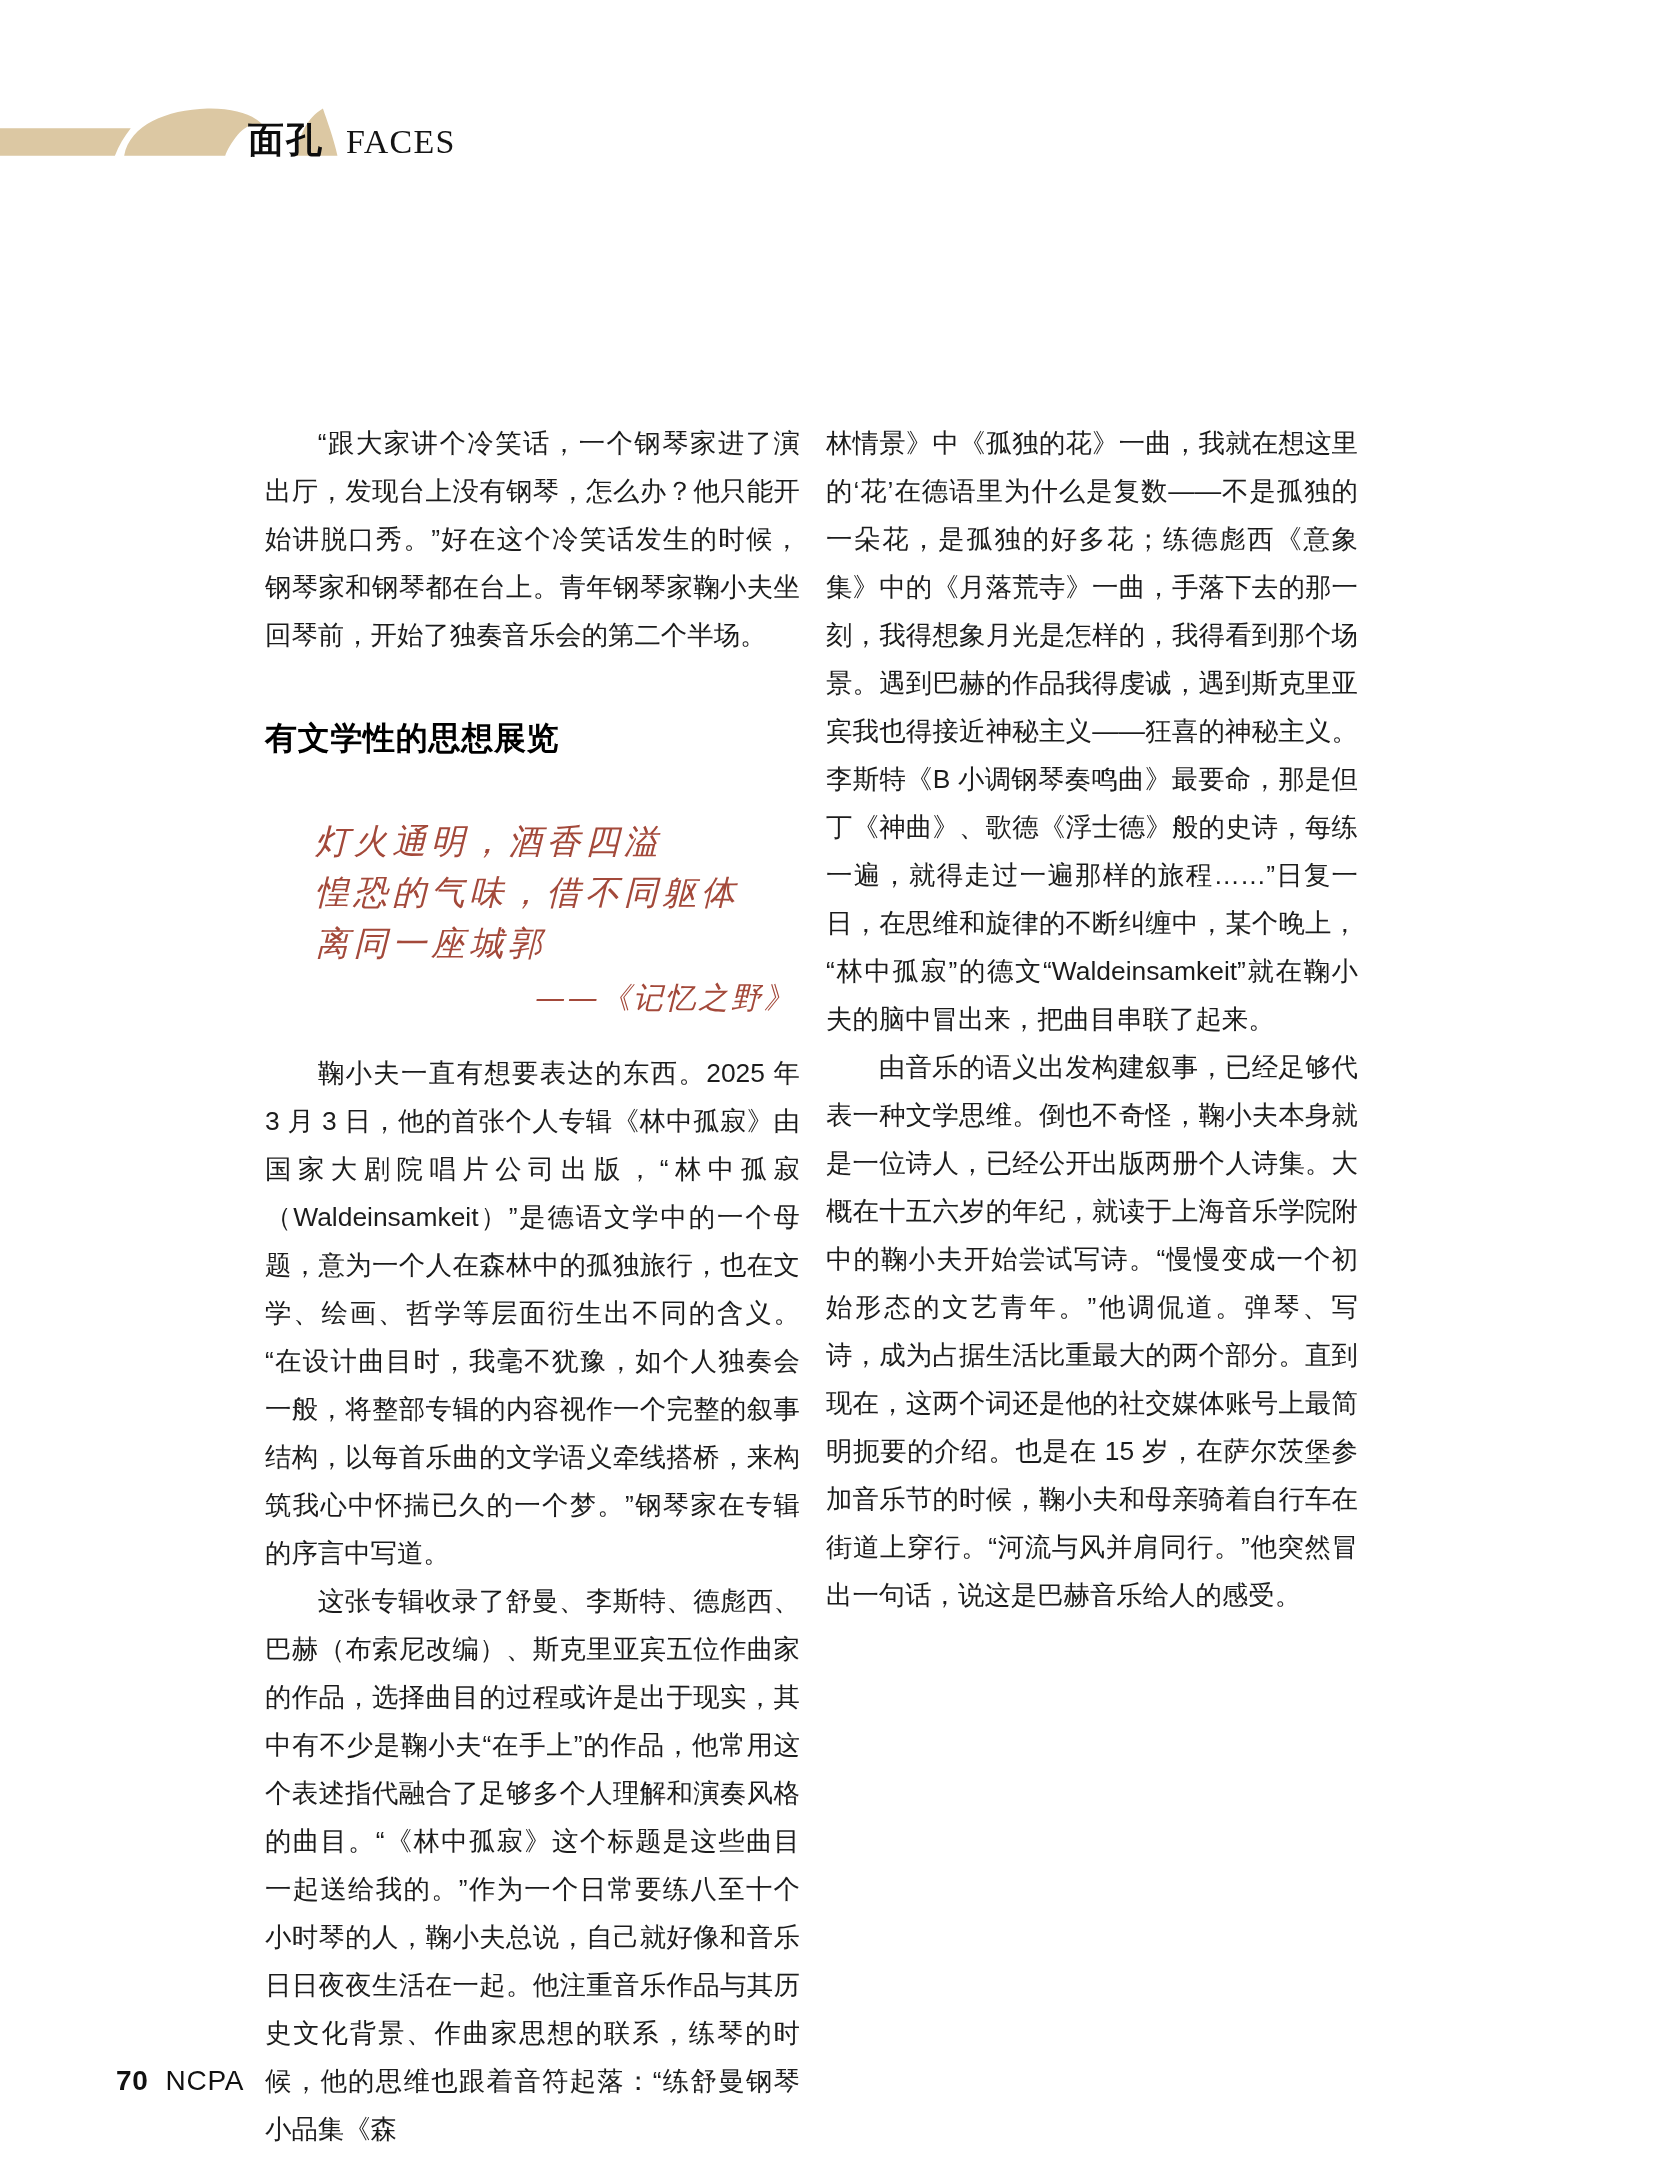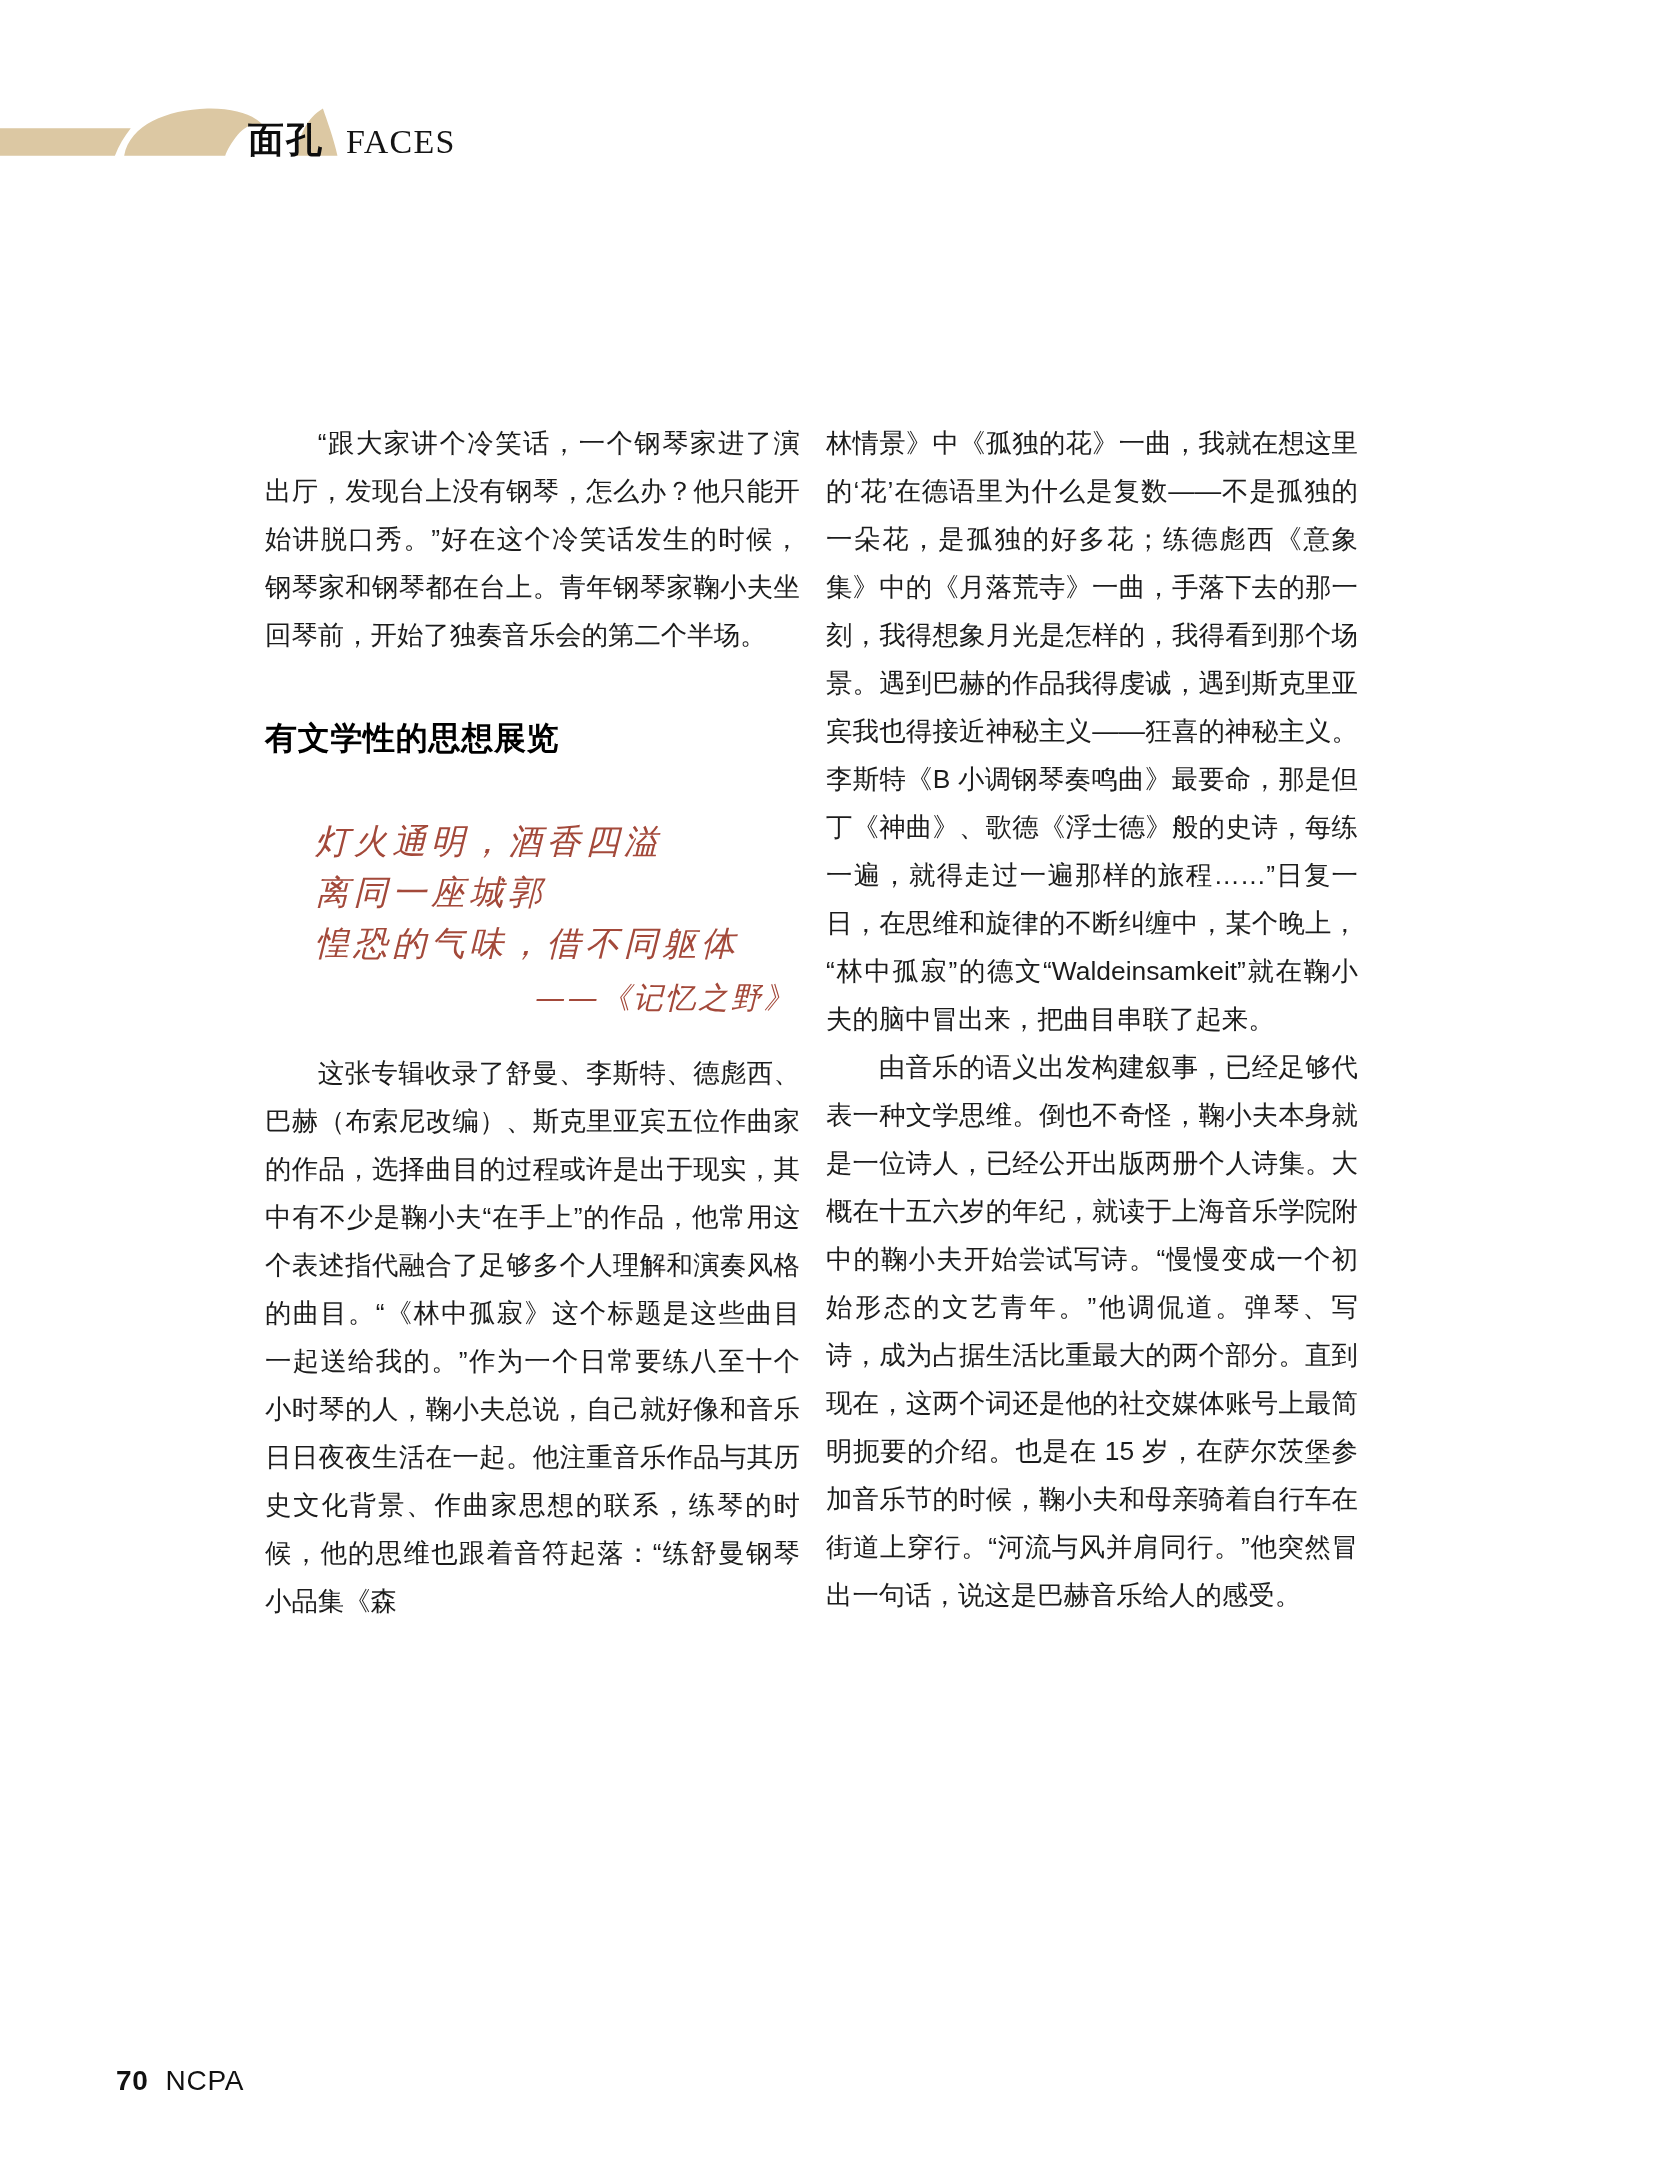--- a/index.html
+++ b/index.html
@@ -92,25 +92,26 @@
 
   <main>
 
     <section class="col col-left">
       <p class="body-par indent">“跟大家讲个冷笑话，一个钢琴家进了演出厅，发现台上没有钢琴，怎么办？他只能开始讲脱口秀。”好在这个冷笑话发生的时候，钢琴家和钢琴都在台上。青年钢琴家鞠小夫坐回琴前，开始了独奏音乐会的第二个半场。</p>
 
       <h2 class="subhead">有文学性的思想展览</h2>
 
       <div class="poem">
         <div class="poem-line">灯火通明，酒香四溢</div>
+        <div class="poem-line">惶恐的气味，借不同躯体</div>
         <div class="poem-line">离同一座城郭</div>
-        <div class="poem-line">惶恐的气味，借不同躯体</div>
         <div class="poem-attr">——《记忆之野》</div>
       </div>
 
+      <p class="body-par indent after-poem">鞠小夫一直有想要表达的东西。2025 年 3 月 3 日，他的首张个人专辑《林中孤寂》由国家大剧院唱片公司出版，“林中孤寂（Waldeinsamkeit）”是德语文学中的一个母题，意为一个人在森林中的孤独旅行，也在文学、绘画、哲学等层面衍生出不同的含义。“在设计曲目时，我毫不犹豫，如个人独奏会一般，将整部专辑的内容视作一个完整的叙事结构，以每首乐曲的文学语义牵线搭桥，来构筑我心中怀揣已久的一个梦。”钢琴家在专辑的序言中写道。</p>
       <p class="body-par indent">这张专辑收录了舒曼、李斯特、德彪西、巴赫（布索尼改编）、斯克里亚宾五位作曲家的作品，选择曲目的过程或许是出于现实，其中有不少是鞠小夫“在手上”的作品，他常用这个表述指代融合了足够多个人理解和演奏风格的曲目。“《林中孤寂》这个标题是这些曲目一起送给我的。”作为一个日常要练八至十个小时琴的人，鞠小夫总说，自己就好像和音乐日日夜夜生活在一起。他注重音乐作品与其历史文化背景、作曲家思想的联系，练琴的时候，他的思维也跟着音符起落：“练舒曼钢琴小品集《森</p>
     </section>
 
     <section class="col col-right">
       <p class="body-par">林情景》中《孤独的花》一曲，我就在想这里的‘花’在德语里为什么是复数——不是孤独的一朵花，是孤独的好多花；练德彪西《意象集》中的《月落荒寺》一曲，手落下去的那一刻，我得想象月光是怎样的，我得看到那个场景。遇到巴赫的作品我得虔诚，遇到斯克里亚宾我也得接近神秘主义——狂喜的神秘主义。李斯特《B 小调钢琴奏鸣曲》最要命，那是但丁《神曲》、歌德《浮士德》般的史诗，每练一遍，就得走过一遍那样的旅程……”日复一日，在思维和旋律的不断纠缠中，某个晚上，“林中孤寂”的德文“Waldeinsamkeit”就在鞠小夫的脑中冒出来，把曲目串联了起来。</p>
       <p class="body-par indent">由音乐的语义出发构建叙事，已经足够代表一种文学思维。倒也不奇怪，鞠小夫本身就是一位诗人，已经公开出版两册个人诗集。大概在十五六岁的年纪，就读于上海音乐学院附中的鞠小夫开始尝试写诗。“慢慢变成一个初始形态的文艺青年。”他调侃道。弹琴、写诗，成为占据生活比重最大的两个部分。直到现在，这两个词还是他的社交媒体账号上最简明扼要的介绍。也是在 15 岁，在萨尔茨堡参加音乐节的时候，鞠小夫和母亲骑着自行车在街道上穿行。“河流与风并肩同行。”他突然冒出一句话，说这是巴赫音乐给人的感受。</p>
     </section>
 
   </main>
 

